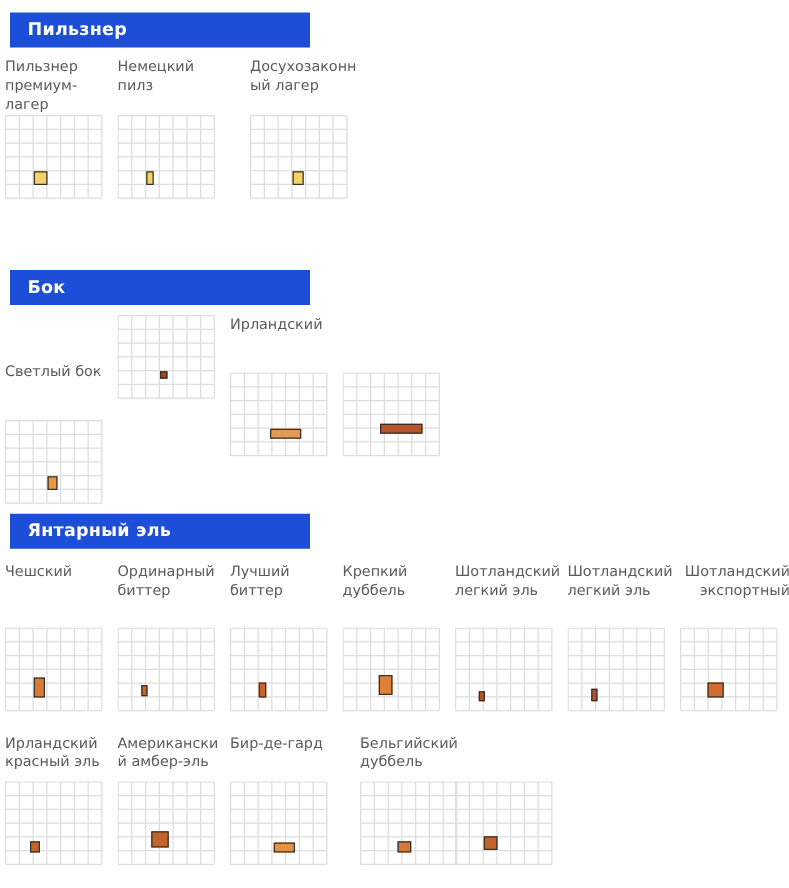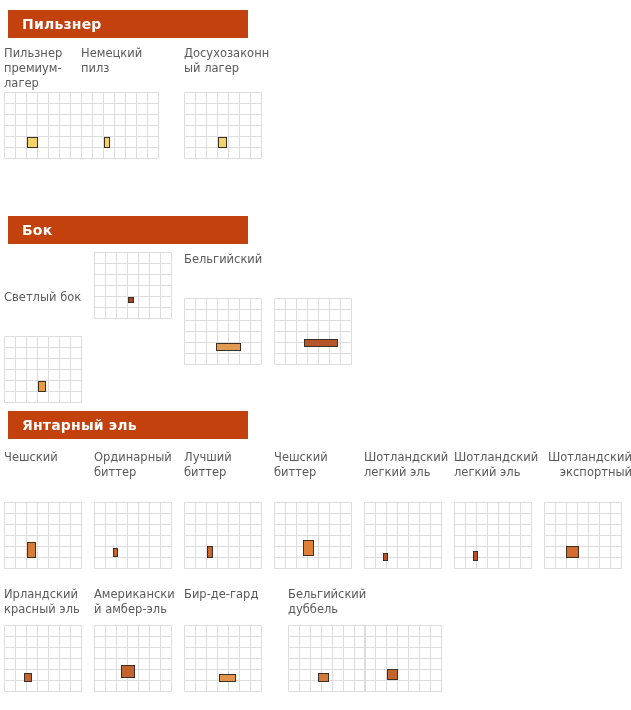--- a/index.html
+++ b/index.html
@@ -12,21 +12,21 @@
     overflow:hidden;
     position:relative;
   }
   .page{position:relative;width:631px;height:710px;}
 
   
   .section{position:absolute;left:0;width:631px;}
   .section-header{
     position:absolute;left:8px;top:0;
     width:240px;height:28px;
-    background:#c2410c;
+    background:#1d4ed8;
     display:flex;align-items:center;
   }
   .section-header-label{
     color:#ffffff;
     font-size:14px;
     font-weight:bold;
     padding-left:14px;
     letter-spacing:.2px;
     white-space:nowrap;
   }
@@ -87,21 +87,21 @@
               <line x1="0.5" y1="11.5" x2="77.5" y2="11.5" stroke="#dddddd" stroke-width="1"></line>
               <line x1="0.5" y1="22.5" x2="77.5" y2="22.5" stroke="#dddddd" stroke-width="1"></line>
               <line x1="0.5" y1="33.5" x2="77.5" y2="33.5" stroke="#dddddd" stroke-width="1"></line>
               <line x1="0.5" y1="44.5" x2="77.5" y2="44.5" stroke="#dddddd" stroke-width="1"></line>
               <line x1="0.5" y1="55.5" x2="77.5" y2="55.5" stroke="#dddddd" stroke-width="1"></line>
               <line x1="0.5" y1="66.5" x2="77.5" y2="66.5" stroke="#dddddd" stroke-width="1"></line>
             </svg></div>
           <div class="bar" style="left: 23px; top: 45px; width: 11px; height: 11px; background: rgb(243, 210, 103);"></div>
         </div>
       </div>
-      <div class="chart-cell" style="left: 81px;">
+      <div class="chart-cell" style="left: 94px;">
         <div class="chart-label" style="height: 46px;">Немецкий пилз</div>
         <div class="grid">
           <div class="grid-lines"><svg width="79" height="68" viewBox="0 0 79 68">
               <line x1="0.5" y1="0.5" x2="0.5" y2="66.5" stroke="#dddddd" stroke-width="1"></line>
               <line x1="11.5" y1="0.5" x2="11.5" y2="66.5" stroke="#dddddd" stroke-width="1"></line>
               <line x1="22.5" y1="0.5" x2="22.5" y2="66.5" stroke="#dddddd" stroke-width="1"></line>
               <line x1="33.5" y1="0.5" x2="33.5" y2="66.5" stroke="#dddddd" stroke-width="1"></line>
               <line x1="44.5" y1="0.5" x2="44.5" y2="66.5" stroke="#dddddd" stroke-width="1"></line>
               <line x1="55.5" y1="0.5" x2="55.5" y2="66.5" stroke="#dddddd" stroke-width="1"></line>
               <line x1="66.5" y1="0.5" x2="66.5" y2="66.5" stroke="#dddddd" stroke-width="1"></line>
@@ -110,21 +110,21 @@
               <line x1="0.5" y1="11.5" x2="77.5" y2="11.5" stroke="#dddddd" stroke-width="1"></line>
               <line x1="0.5" y1="22.5" x2="77.5" y2="22.5" stroke="#dddddd" stroke-width="1"></line>
               <line x1="0.5" y1="33.5" x2="77.5" y2="33.5" stroke="#dddddd" stroke-width="1"></line>
               <line x1="0.5" y1="44.5" x2="77.5" y2="44.5" stroke="#dddddd" stroke-width="1"></line>
               <line x1="0.5" y1="55.5" x2="77.5" y2="55.5" stroke="#dddddd" stroke-width="1"></line>
               <line x1="0.5" y1="66.5" x2="77.5" y2="66.5" stroke="#dddddd" stroke-width="1"></line>
             </svg></div>
           <div class="bar" style="left: 23px; top: 45px; width: 6.05px; height: 11px; background: rgb(243, 210, 103);"></div>
         </div>
       </div>
-      <div class="chart-cell" style="left: 184px;">
+      <div class="chart-cell" style="left: 200px;">
         <div class="chart-label" style="height: 46px;">Досухозаконный лагер</div>
         <div class="grid">
           <div class="grid-lines"><svg width="79" height="68" viewBox="0 0 79 68">
               <line x1="0.5" y1="0.5" x2="0.5" y2="66.5" stroke="#dddddd" stroke-width="1"></line>
               <line x1="11.5" y1="0.5" x2="11.5" y2="66.5" stroke="#dddddd" stroke-width="1"></line>
               <line x1="22.5" y1="0.5" x2="22.5" y2="66.5" stroke="#dddddd" stroke-width="1"></line>
               <line x1="33.5" y1="0.5" x2="33.5" y2="66.5" stroke="#dddddd" stroke-width="1"></line>
               <line x1="44.5" y1="0.5" x2="44.5" y2="66.5" stroke="#dddddd" stroke-width="1"></line>
               <line x1="55.5" y1="0.5" x2="55.5" y2="66.5" stroke="#dddddd" stroke-width="1"></line>
               <line x1="66.5" y1="0.5" x2="66.5" y2="66.5" stroke="#dddddd" stroke-width="1"></line>
@@ -186,21 +186,21 @@
               <line x1="0.5" y1="22.5" x2="77.5" y2="22.5" stroke="#dddddd" stroke-width="1"></line>
               <line x1="0.5" y1="33.5" x2="77.5" y2="33.5" stroke="#dddddd" stroke-width="1"></line>
               <line x1="0.5" y1="44.5" x2="77.5" y2="44.5" stroke="#dddddd" stroke-width="1"></line>
               <line x1="0.5" y1="55.5" x2="77.5" y2="55.5" stroke="#dddddd" stroke-width="1"></line>
               <line x1="0.5" y1="66.5" x2="77.5" y2="66.5" stroke="#dddddd" stroke-width="1"></line>
             </svg></div>
           <div class="bar" style="left: 34px; top: 45px; width: 5.5px; height: 6.05px; background: rgb(168, 67, 31);"></div>
         </div>
       </div>
       <div class="chart-cell" style="left: 184px;">
-        <div class="chart-label" style="height: 46px;">Бельгийский</div>
+        <div class="chart-label" style="height: 46px;">Ирландский</div>
         <div class="grid">
           <div class="grid-lines"><svg width="79" height="68" viewBox="0 0 79 68">
               <line x1="0.5" y1="0.5" x2="0.5" y2="66.5" stroke="#dddddd" stroke-width="1"></line>
               <line x1="11.5" y1="0.5" x2="11.5" y2="66.5" stroke="#dddddd" stroke-width="1"></line>
               <line x1="22.5" y1="0.5" x2="22.5" y2="66.5" stroke="#dddddd" stroke-width="1"></line>
               <line x1="33.5" y1="0.5" x2="33.5" y2="66.5" stroke="#dddddd" stroke-width="1"></line>
               <line x1="44.5" y1="0.5" x2="44.5" y2="66.5" stroke="#dddddd" stroke-width="1"></line>
               <line x1="55.5" y1="0.5" x2="55.5" y2="66.5" stroke="#dddddd" stroke-width="1"></line>
               <line x1="66.5" y1="0.5" x2="66.5" y2="66.5" stroke="#dddddd" stroke-width="1"></line>
               <line x1="77.5" y1="0.5" x2="77.5" y2="66.5" stroke="#dddddd" stroke-width="1"></line>
@@ -308,21 +308,21 @@
               <line x1="0.5" y1="22.5" x2="77.5" y2="22.5" stroke="#dddddd" stroke-width="1"></line>
               <line x1="0.5" y1="33.5" x2="77.5" y2="33.5" stroke="#dddddd" stroke-width="1"></line>
               <line x1="0.5" y1="44.5" x2="77.5" y2="44.5" stroke="#dddddd" stroke-width="1"></line>
               <line x1="0.5" y1="55.5" x2="77.5" y2="55.5" stroke="#dddddd" stroke-width="1"></line>
               <line x1="0.5" y1="66.5" x2="77.5" y2="66.5" stroke="#dddddd" stroke-width="1"></line>
             </svg></div>
           <div class="bar" style="left: 23px; top: 43.9px; width: 5.5px; height: 12.1px; background: rgb(201, 100, 44);"></div>
         </div>
       </div>
       <div class="chart-cell" style="left: 274px;">
-        <div class="chart-label" style="height: 52px;">Чешский биттер</div>
+        <div class="chart-label" style="height: 52px;">Крепкий дуббель</div>
         <div class="grid">
           <div class="grid-lines"><svg width="79" height="68" viewBox="0 0 79 68">
               <line x1="0.5" y1="0.5" x2="0.5" y2="66.5" stroke="#dddddd" stroke-width="1"></line>
               <line x1="11.5" y1="0.5" x2="11.5" y2="66.5" stroke="#dddddd" stroke-width="1"></line>
               <line x1="22.5" y1="0.5" x2="22.5" y2="66.5" stroke="#dddddd" stroke-width="1"></line>
               <line x1="33.5" y1="0.5" x2="33.5" y2="66.5" stroke="#dddddd" stroke-width="1"></line>
               <line x1="44.5" y1="0.5" x2="44.5" y2="66.5" stroke="#dddddd" stroke-width="1"></line>
               <line x1="55.5" y1="0.5" x2="55.5" y2="66.5" stroke="#dddddd" stroke-width="1"></line>
               <line x1="66.5" y1="0.5" x2="66.5" y2="66.5" stroke="#dddddd" stroke-width="1"></line>
               <line x1="77.5" y1="0.5" x2="77.5" y2="66.5" stroke="#dddddd" stroke-width="1"></line>

